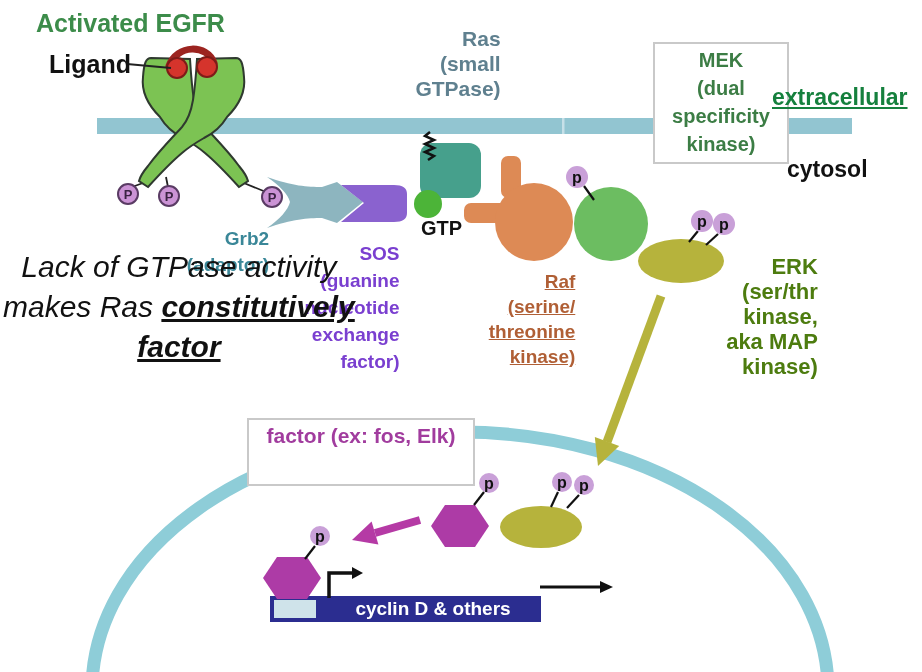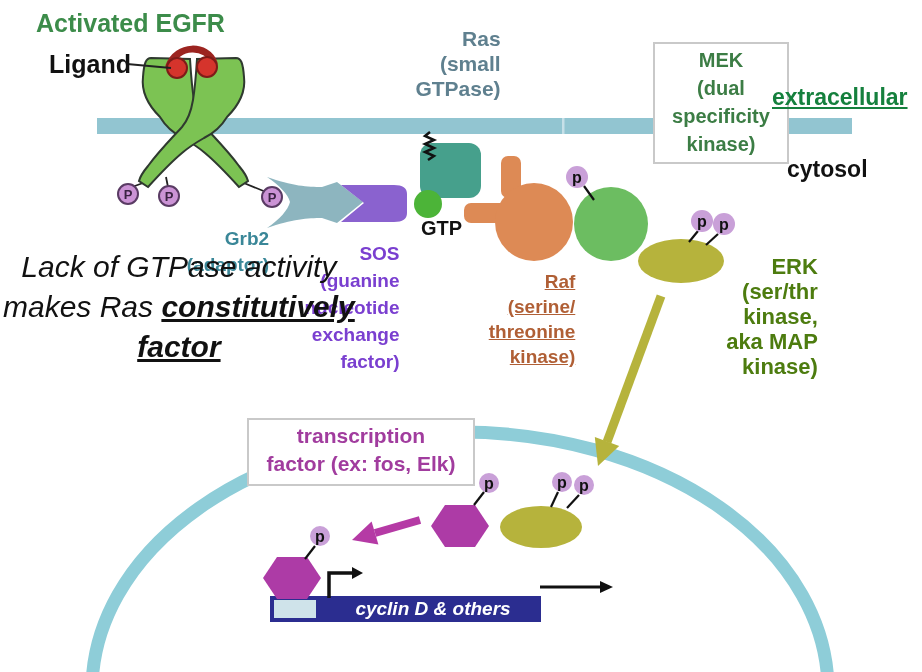--- a/index.html
+++ b/index.html
@@ -193,21 +193,20 @@
   <div>kinase)</div>
 </div>
 
 <div class="annotation">
   <div>Lack of GTPase activity</div>
   <div><span>makes Ras </span><span class="em">constitutively</span></div>
   <div><span class="em">factor</span></div>
 </div>
 
 <div class="box tf-box magenta-t">
-  <div>transcription</div>
   <div>factor (ex: fos, Elk)</div>
 </div>
 
 
-<div class="gene-text" style="left:325px;top:598px;width:216px;text-align:center;font-style:italic;">cyclin D &amp; others</div>
+<div class="gene-text" style="left:325px;top:598px;width:216px;text-align:center;">cyclin D &amp; others</div>
 
 
 </div>
 
 </body></html>

